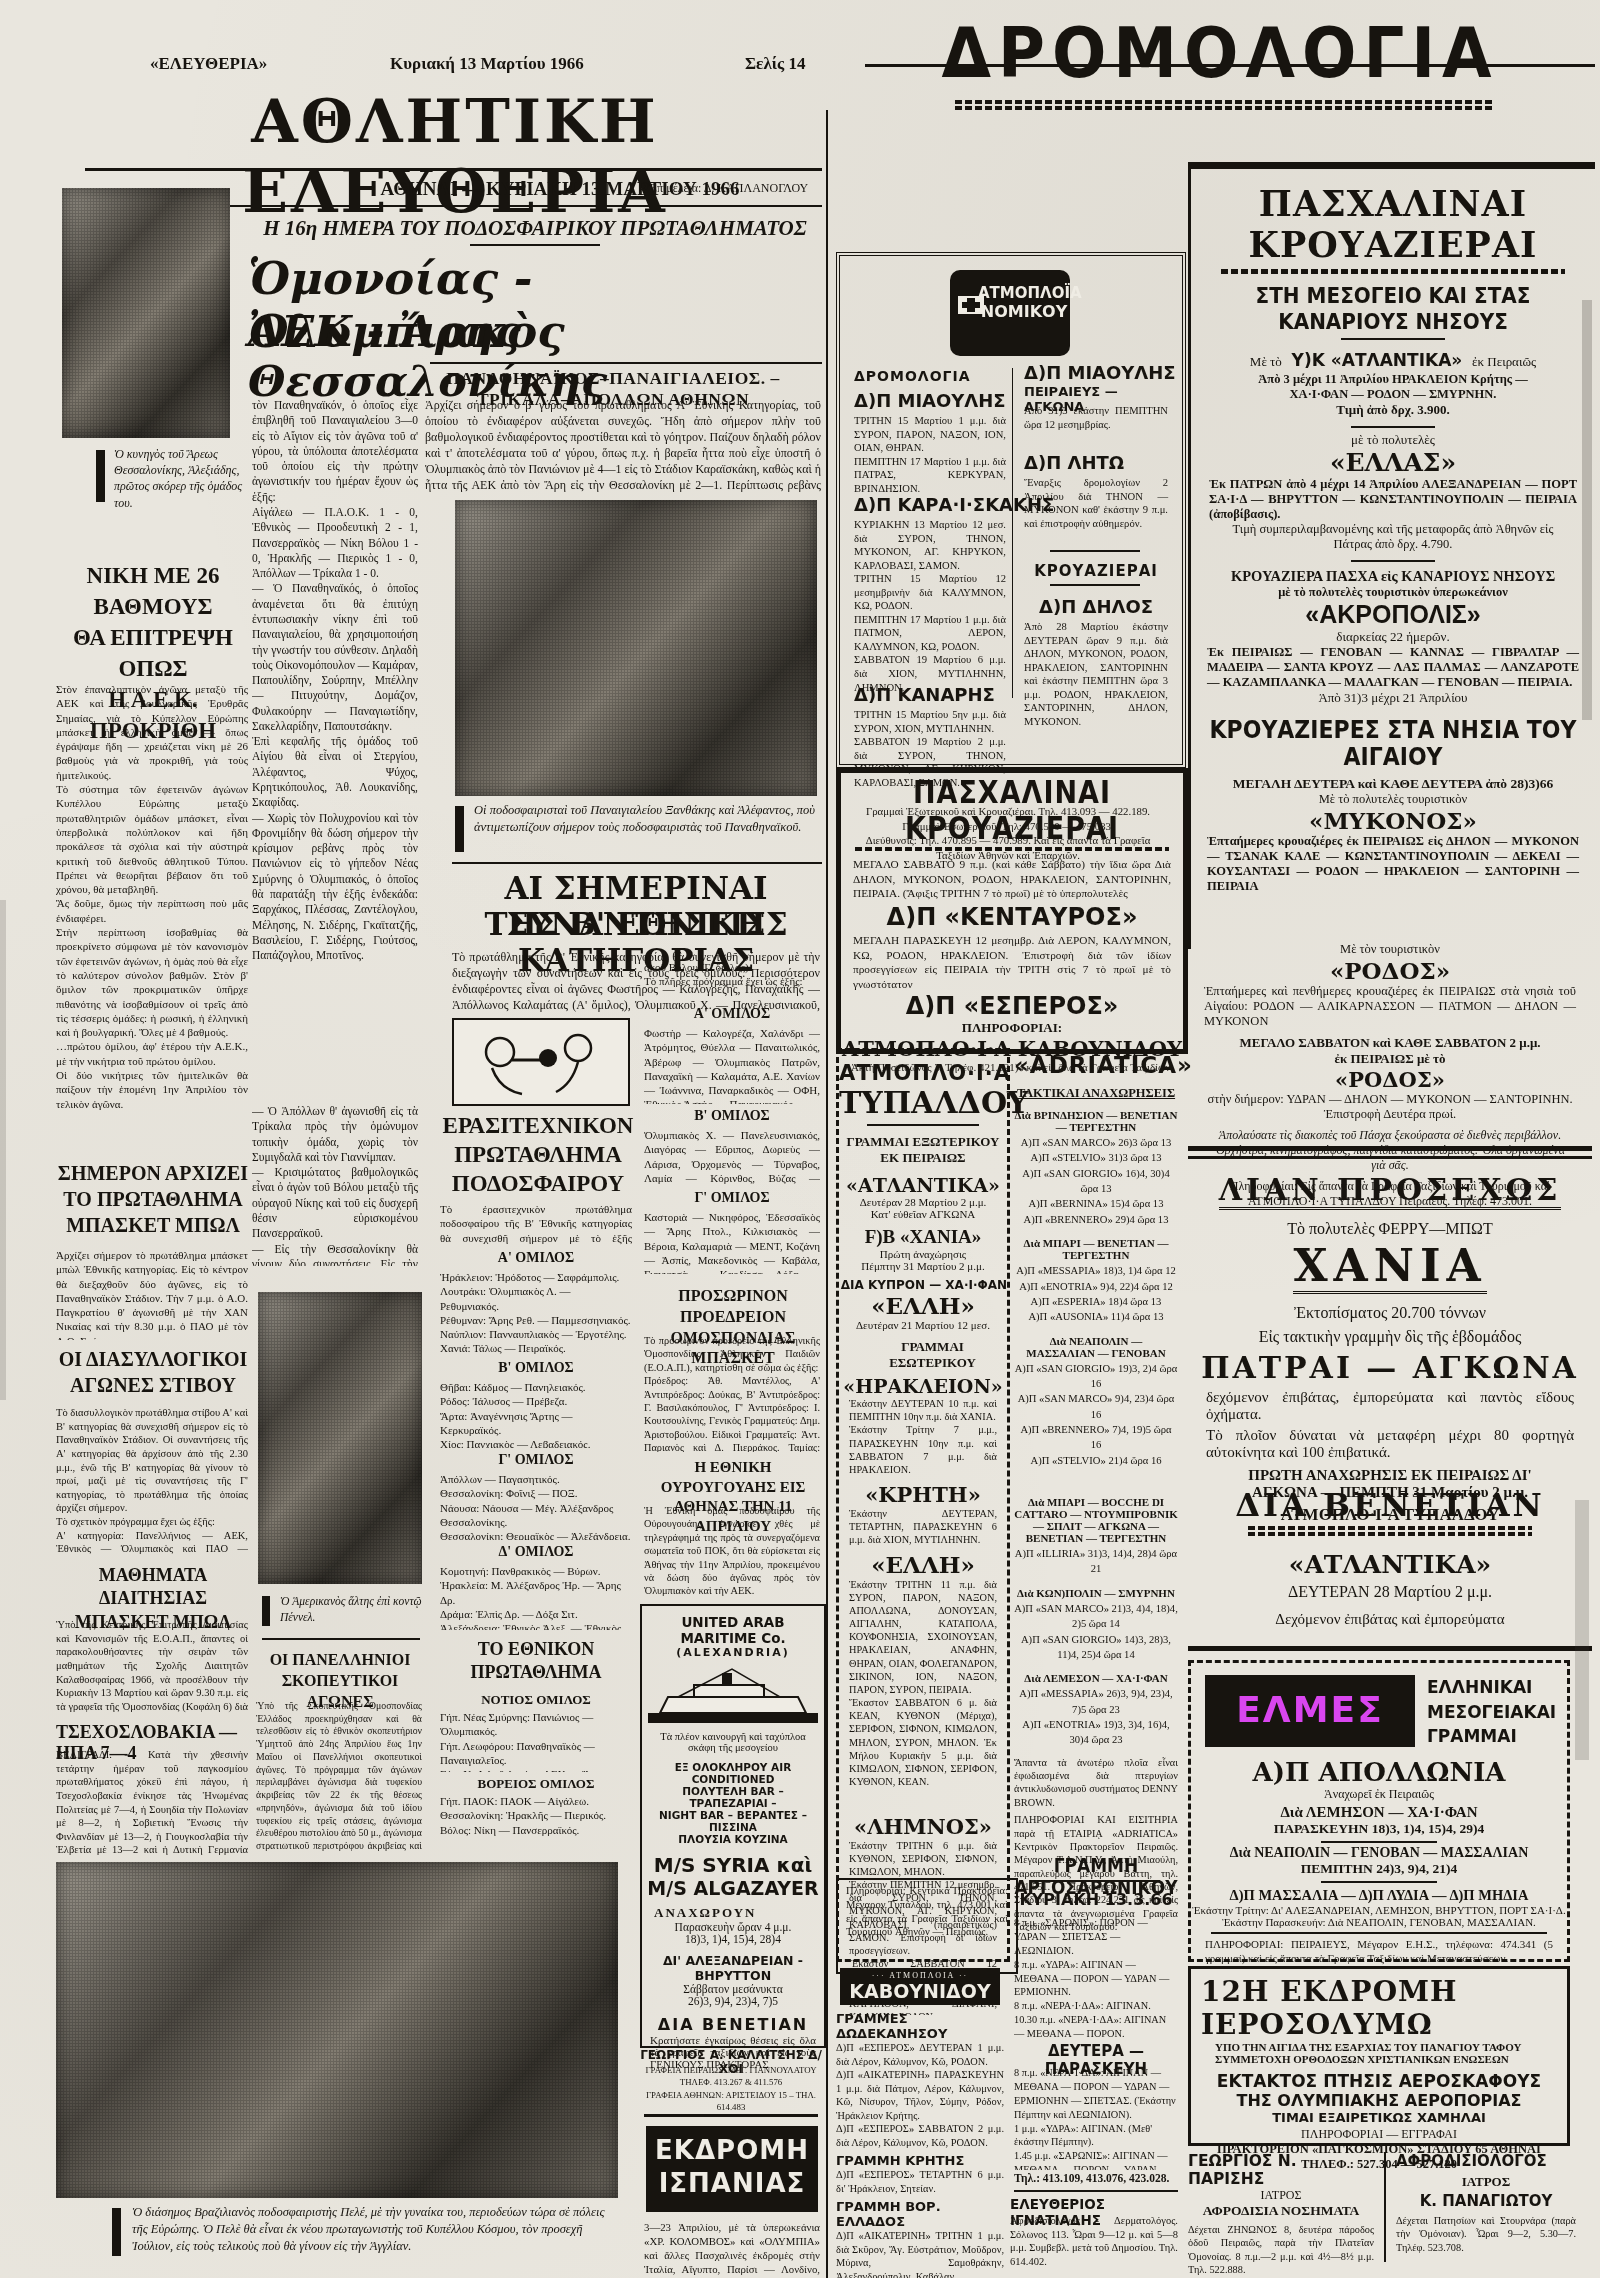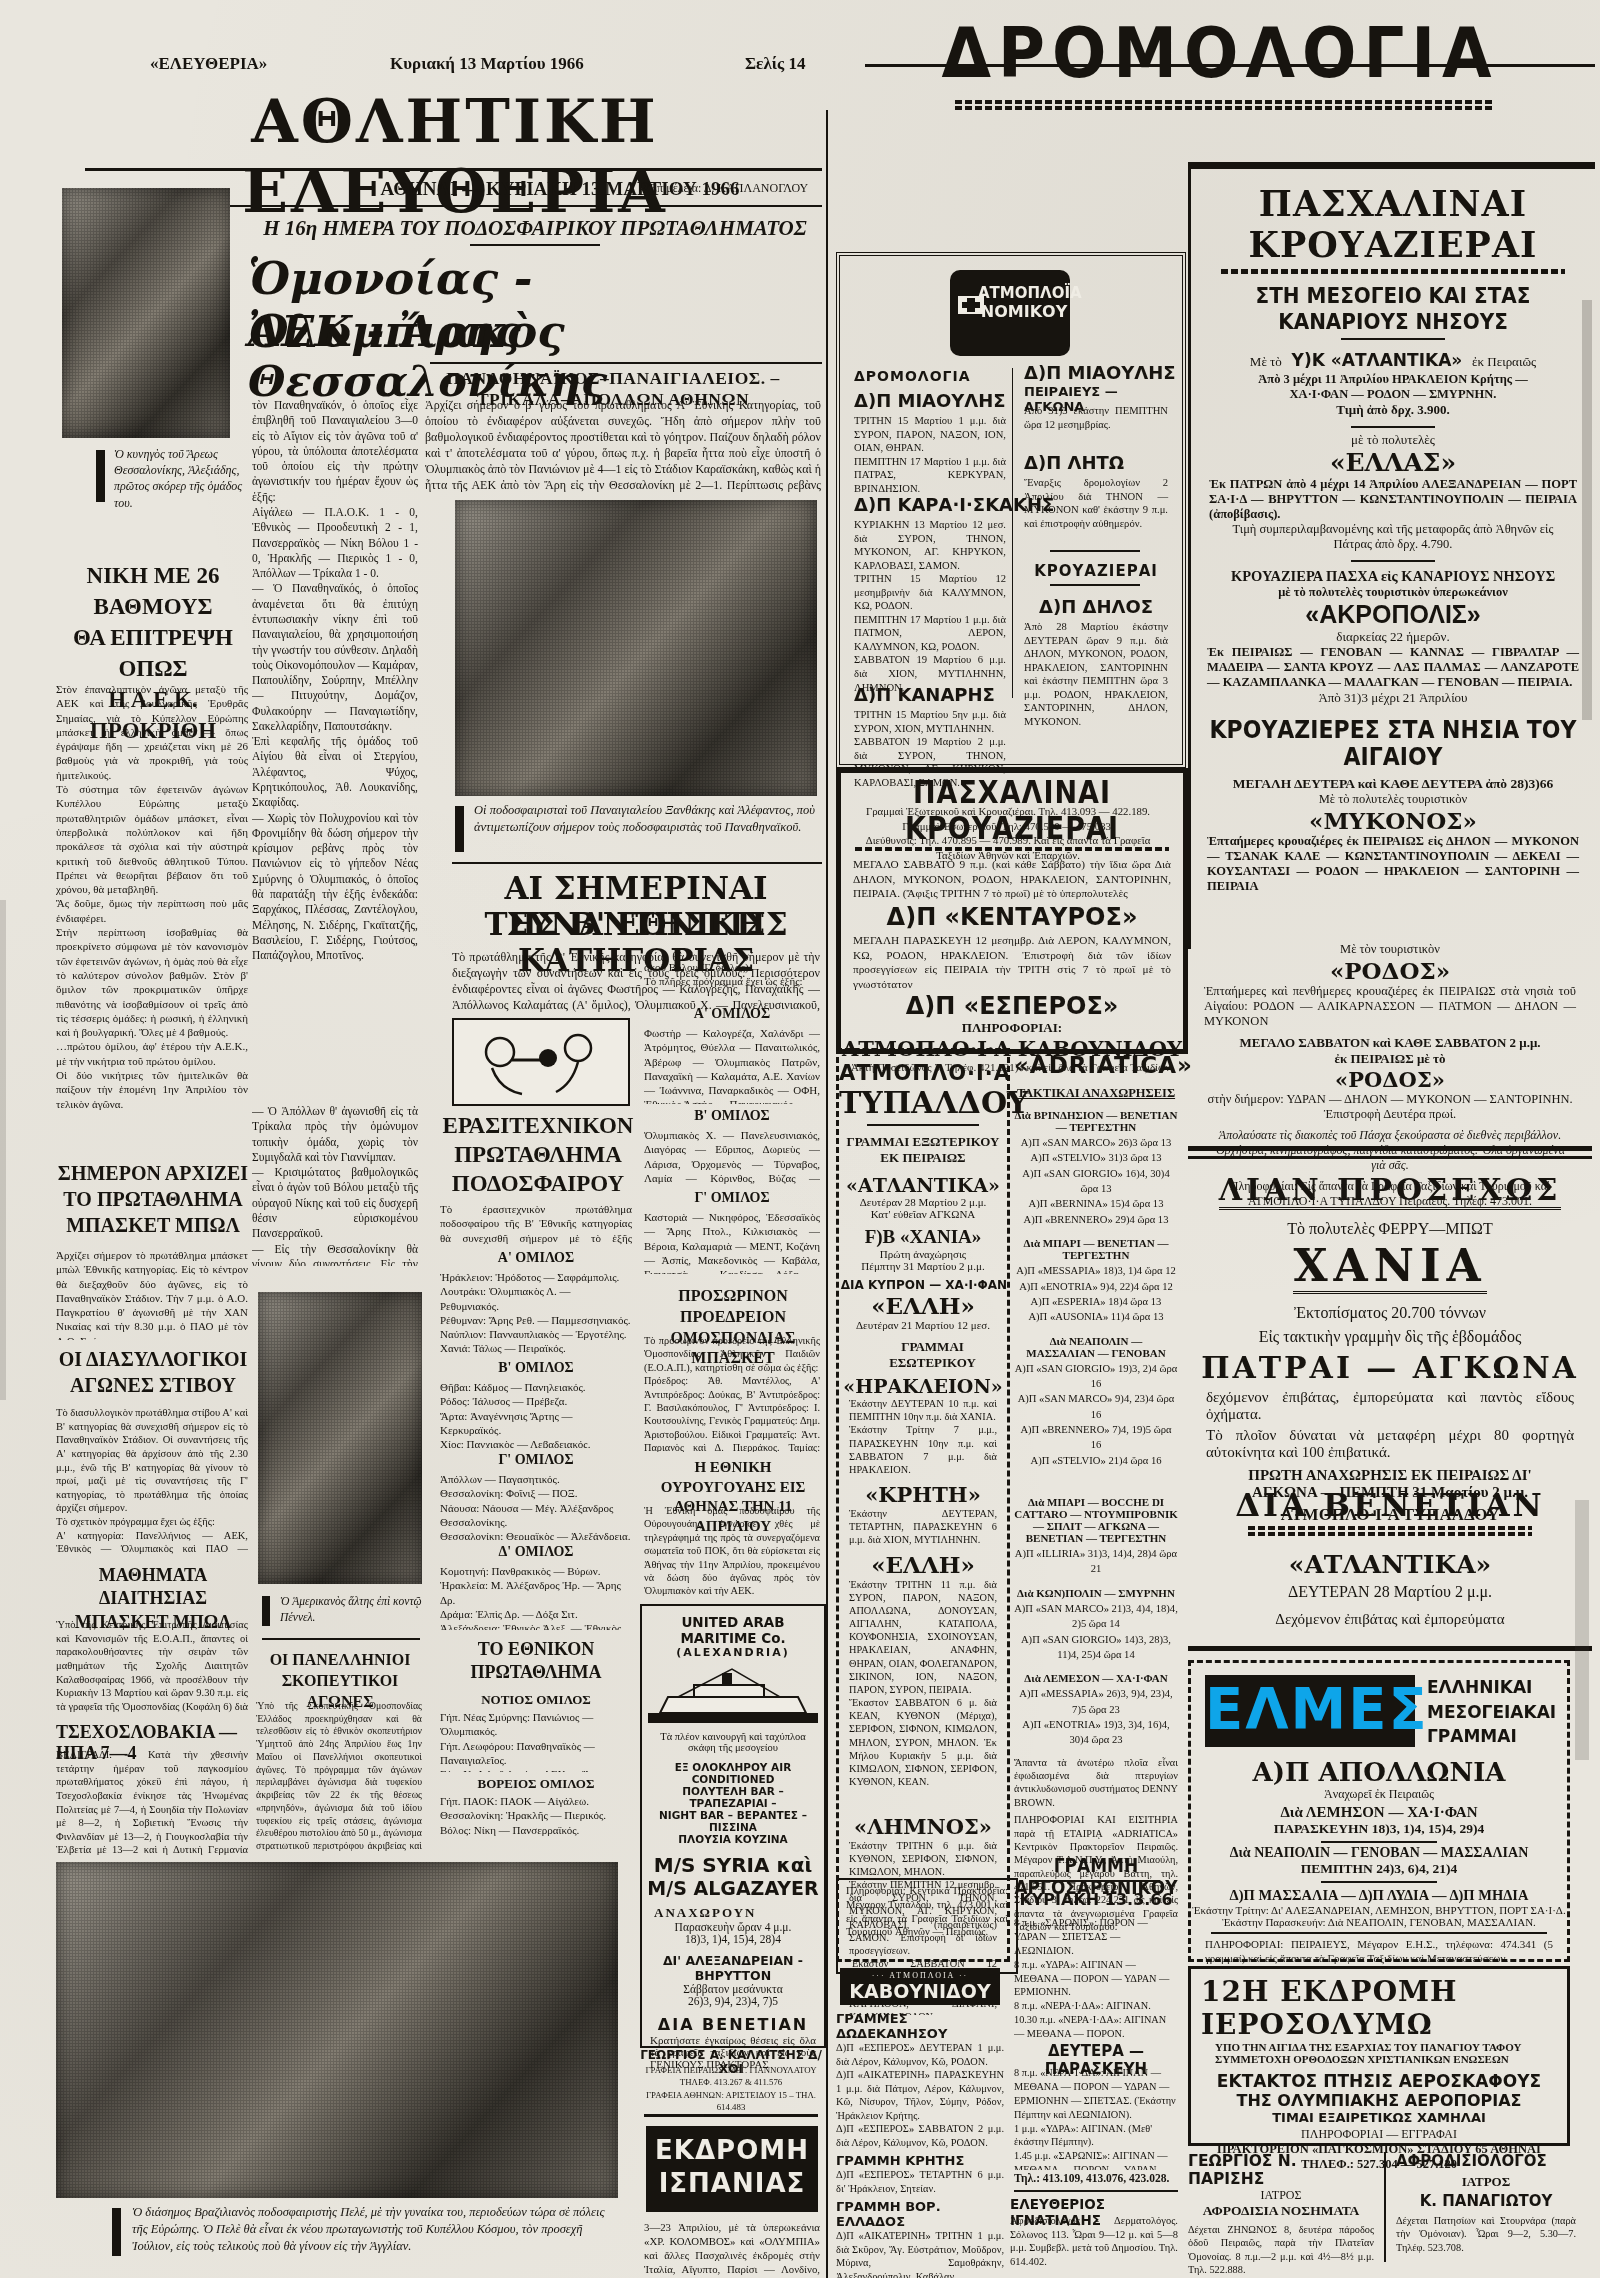--- a/index.html
+++ b/index.html
@@ -445,32 +445,32 @@
     <div class="wavy" style="margin:2px 60px 0;height:4px;"></div>
     <div class="wavy" style="margin:2px 60px 0;height:4px;"></div>
     <div class="c b" style="font-size:25px;font-family:'DejaVu Serif',serif;margin-top:14px;">«ΑΤΛΑΝΤΙΚΑ»</div>
     <div class="c" style="font-size:16px;margin-top:4px;">ΔΕΥΤΕΡΑΝ 28 Μαρτίου 2 μ.μ.</div>
     <div class="c" style="font-size:15px;margin-top:10px;">Δεχόμενον ἐπιβάτας καὶ ἐμπορεύματα</div>
   </div>
   <div class="abs rule" style="left:1188px;top:1646px;width:404px;height:5px;"></div>
 
   <div class="abs" style="left:1188px;top:1660px;width:376px;height:296px;border:3px dashed #17140f;">
     <div class="abs" style="left:14px;top:12px;width:210px;height:72px;background:#17140f;">
-      <div class="c b sans" style="color:#0ea5e9;font-size:56px;line-height:70px;letter-spacing:2px;">ΕΛΜΕΣ</div>
+      <div class="c b sans" style="color:#d946ef;font-size:36px;line-height:70px;letter-spacing:2px;">ΕΛΜΕΣ</div>
     </div>
     <div class="abs b sans pre" style="left:236px;top:12px;font-size:17px;line-height:1.45;">ΕΛΛΗΝΙΚΑΙ
 ΜΕΣΟΓΕΙΑΚΑΙ
 ΓΡΑΜΜΑΙ</div>
     <div class="c b" style="font-size:26px;font-family:'DejaVu Serif',serif;margin-top:94px;">Α)Π ΑΠΟΛΛΩΝΙΑ</div>
     <div class="c" style="font-size:12px;">Ἀναχωρεῖ ἐκ Πειραιῶς</div>
     <div class="c b" style="font-size:15px;margin-top:2px;">Διὰ ΛΕΜΗΣΟΝ — ΧΑ·Ι·ΦΑΝ</div>
     <div class="c b" style="font-size:13.5px;">ΠΑΡΑΣΚΕΥΗΝ 18)3, 1)4, 15)4, 29)4</div>
     <div class="rule" style="margin:4px 130px 0;height:2px;"></div>
     <div class="c b" style="font-size:14px;margin-top:2px;">Διὰ ΝΕΑΠΟΛΙΝ — ΓΕΝΟΒΑΝ — ΜΑΣΣΑΛΙΑΝ</div>
-    <div class="c b" style="font-size:13.5px;">ΠΕΜΠΤΗΝ 24)3, 6)4, 21)4</div>
+    <div class="c b" style="font-size:13.5px;">ΠΕΜΠΤΗΝ 24)3, 9)4, 21)4</div>
     <div class="rule" style="margin:4px 130px 0;height:2px;"></div>
     <div class="c b" style="font-size:14.5px;margin-top:4px;">Δ)Π ΜΑΣΣΑΛΙΑ — Δ)Π ΛΥΔΙΑ — Δ)Π ΜΗΔΙΑ</div>
     <div class="c" style="font-size:11px;">Ἑκάστην Τρίτην: Δι' ΑΛΕΞΑΝΔΡΕΙΑΝ, ΛΕΜΗΣΟΝ, ΒΗΡΥΤΤΟΝ, ΠΟΡΤ ΣΑ·Ι·Δ.</div>
     <div class="c" style="font-size:11px;">Ἑκάστην Παρασκευήν: Διὰ ΝΕΑΠΟΛΙΝ, ΓΕΝΟΒΑΝ, ΜΑΣΣΑΛΙΑΝ.</div>
     <div class="rule" style="margin:4px 20px 0;height:2px;"></div>
     <div class="j" style="font-size:11px;padding:3px 14px 0;line-height:1.3;">ΠΛΗΡΟΦΟΡΙΑΙ: ΠΕΙΡΑΙΕΥΣ, Μέγαρον Ε.Η.Σ., τηλέφωνα: 474.341 (5 γραμμαί) καὶ εἰς ἅπαντα τὰ Γραφεῖα Ταξιδίων καὶ Μεταναστεύσεων.</div>
   </div>
 
   <div class="abs" style="left:1188px;top:1966px;width:376px;height:174px;border:3px solid #17140f;">
     <div class="b" style="font-size:28px;font-family:'DejaVu Serif',serif;margin:6px 0 0 10px;letter-spacing:1px;">12Η ΕΚΔΡΟΜΗ ΙΕΡΟΣΟΛΥΜΩ</div>

